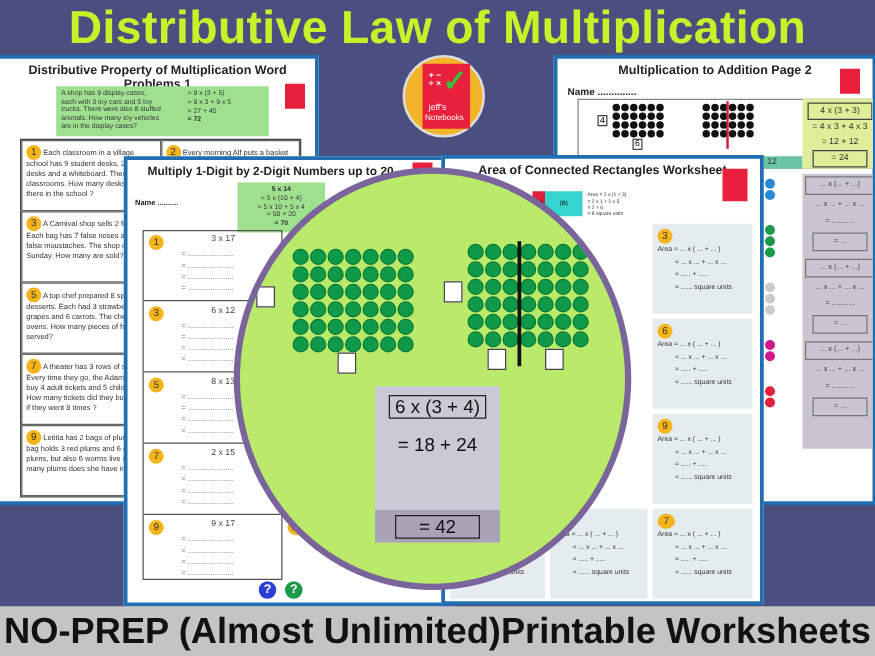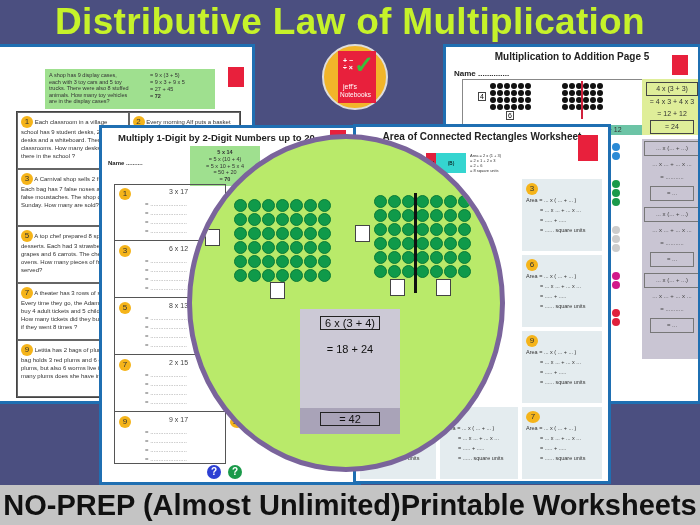--- a/index.html
+++ b/index.html
@@ -13,30 +13,31 @@
 .green-box{position:absolute;background:#9fe08f;font-size:5.5px;color:#333;padding:3px}
 .wp-grid{position:absolute;display:grid;grid-template-columns:1fr 1fr;border:1px solid #444}
 .wp-cell{border:1px solid #666;font-size:6px;color:#333;padding:3px;line-height:8px;height:57px;overflow:hidden}
 .m-row{position:absolute;left:10px;width:120px;height:57px;border-bottom:1px solid #555;font-size:7px;color:#444}
 .m-row .lines{position:absolute;left:30px;top:16px;font-size:6px;line-height:9px;color:#666}
 .area-cell{position:absolute;background:#e4ecef;font-size:5.5px;color:#333;padding:4px 4px;line-height:10px}
 .circle{position:absolute;left:187px;top:134px;width:318px;height:338px;border-radius:50%;background:#b9ea6a;border:5px solid #7a649b;overflow:hidden}
 .dotgrid{position:absolute;display:grid;grid-template-columns:repeat(7,13px);grid-auto-rows:13px;gap:1px}
 .dot{width:13px;height:13px;border-radius:50%;background:#0f9a4a;border:1px solid #0b7a38}
 .sq{position:absolute;width:15px;height:17px;background:#fff;border:1.5px solid #444}
-.eq-panel{position:absolute;left:108px;top:170px;width:100px;height:125px;background:#ccc9d6;font-size:11px;color:#111;text-align:center}
+.eq-panel{position:absolute;left:108px;top:170px;width:100px;height:125px;background:#ccc9d6;font-size:15px;color:#111;text-align:center}
 .eq-panel .box{display:inline-block;border:1.5px solid #222;padding:0 4px}
 .qbtn{position:absolute;width:14px;height:14px;border-radius:50%;color:#fff;font-weight:bold;font-size:10px;text-align:center;line-height:14px}
 </style>
 </head>
 <body>
 
 <div class="title">Distributive Law of Multiplication</div>
 
 <div class="sheet" style="left:-3px;top:44px;width:258px;height:360px;">
+  <h3>Distributive Property of Multiplication Word Problems 1</h3>
   <div class="logo-sm" style="right:8px;top:20px;"></div>
   <div class="green-box" style="left:45px;top:22px;width:170px;height:40px;">
     <div style="position:absolute;left:4px;top:3px;width:80px;line-height:6.5px">A shop has 9 display cases, each with 3 toy cars and 5 toy trucks. There were also 8 stuffed animals. How many toy vehicles are in the display cases?</div>
     <div style="position:absolute;left:105px;top:3px;line-height:7px">
       <div>= 9 x (3 + 5)</div>
       <div>= 9 x 3 + 9 x 5</div>
       <div>= 27 + 45</div>
       <div style="font-weight:bold">= 72</div>
     </div>
   </div>
@@ -48,21 +49,21 @@
     <div class="wp-cell"><span class="num">5</span> <span>A top chef prepared 8 special desserts. Each had 3 strawberries, 5 grapes and 6 carrots. The chef has 2 ovens. How many pieces of fruit were served?</span></div>
     <div class="wp-cell"></div>
     <div class="wp-cell"><span class="num">7</span> <span>A theater has 3 rows of seats. Every time they go, the Adams family buy 4 adult tickets and 5 child tickets. How many tickets did they buy in total if they went 8 times ?</span></div>
     <div class="wp-cell"></div>
     <div class="wp-cell"><span class="num">9</span> <span>Letitia has 2 bags of plums. Each bag holds 3 red plums and 6 green plums, but also 6 worms live in. How many plums does she have in total?</span></div>
     <div class="wp-cell"></div>
   </div>
 </div>
 
 <div class="sheet" style="left:443px;top:44px;width:258px;height:360px;">
-  <h3>Multiplication to Addition Page 5</h3>
+  <h3>Multiplication to Addition Page 2</h3>
   <div class="logo-sm" style="right:10px;top:8px;"></div>
   <div style="position:absolute;left:8px;top:22px;font-size:8px;font-weight:bold;color:#222">Name ..............</div>
   <div style="position:absolute;left:16px;top:32px;width:240px;height:56px;border:1px solid #888;background:#fff"></div>
   <div style="position:absolute;left:44px;top:36px;display:grid;grid-template-columns:repeat(6,6px);gap:1px">
     <span style="width:6px;height:6px;border-radius:50%;background:#111"></span>
       <span style="width:6px;height:6px;border-radius:50%;background:#111"></span>
       <span style="width:6px;height:6px;border-radius:50%;background:#111"></span>
       <span style="width:6px;height:6px;border-radius:50%;background:#111"></span>
       <span style="width:6px;height:6px;border-radius:50%;background:#111"></span>
       <span style="width:6px;height:6px;border-radius:50%;background:#111"></span>

